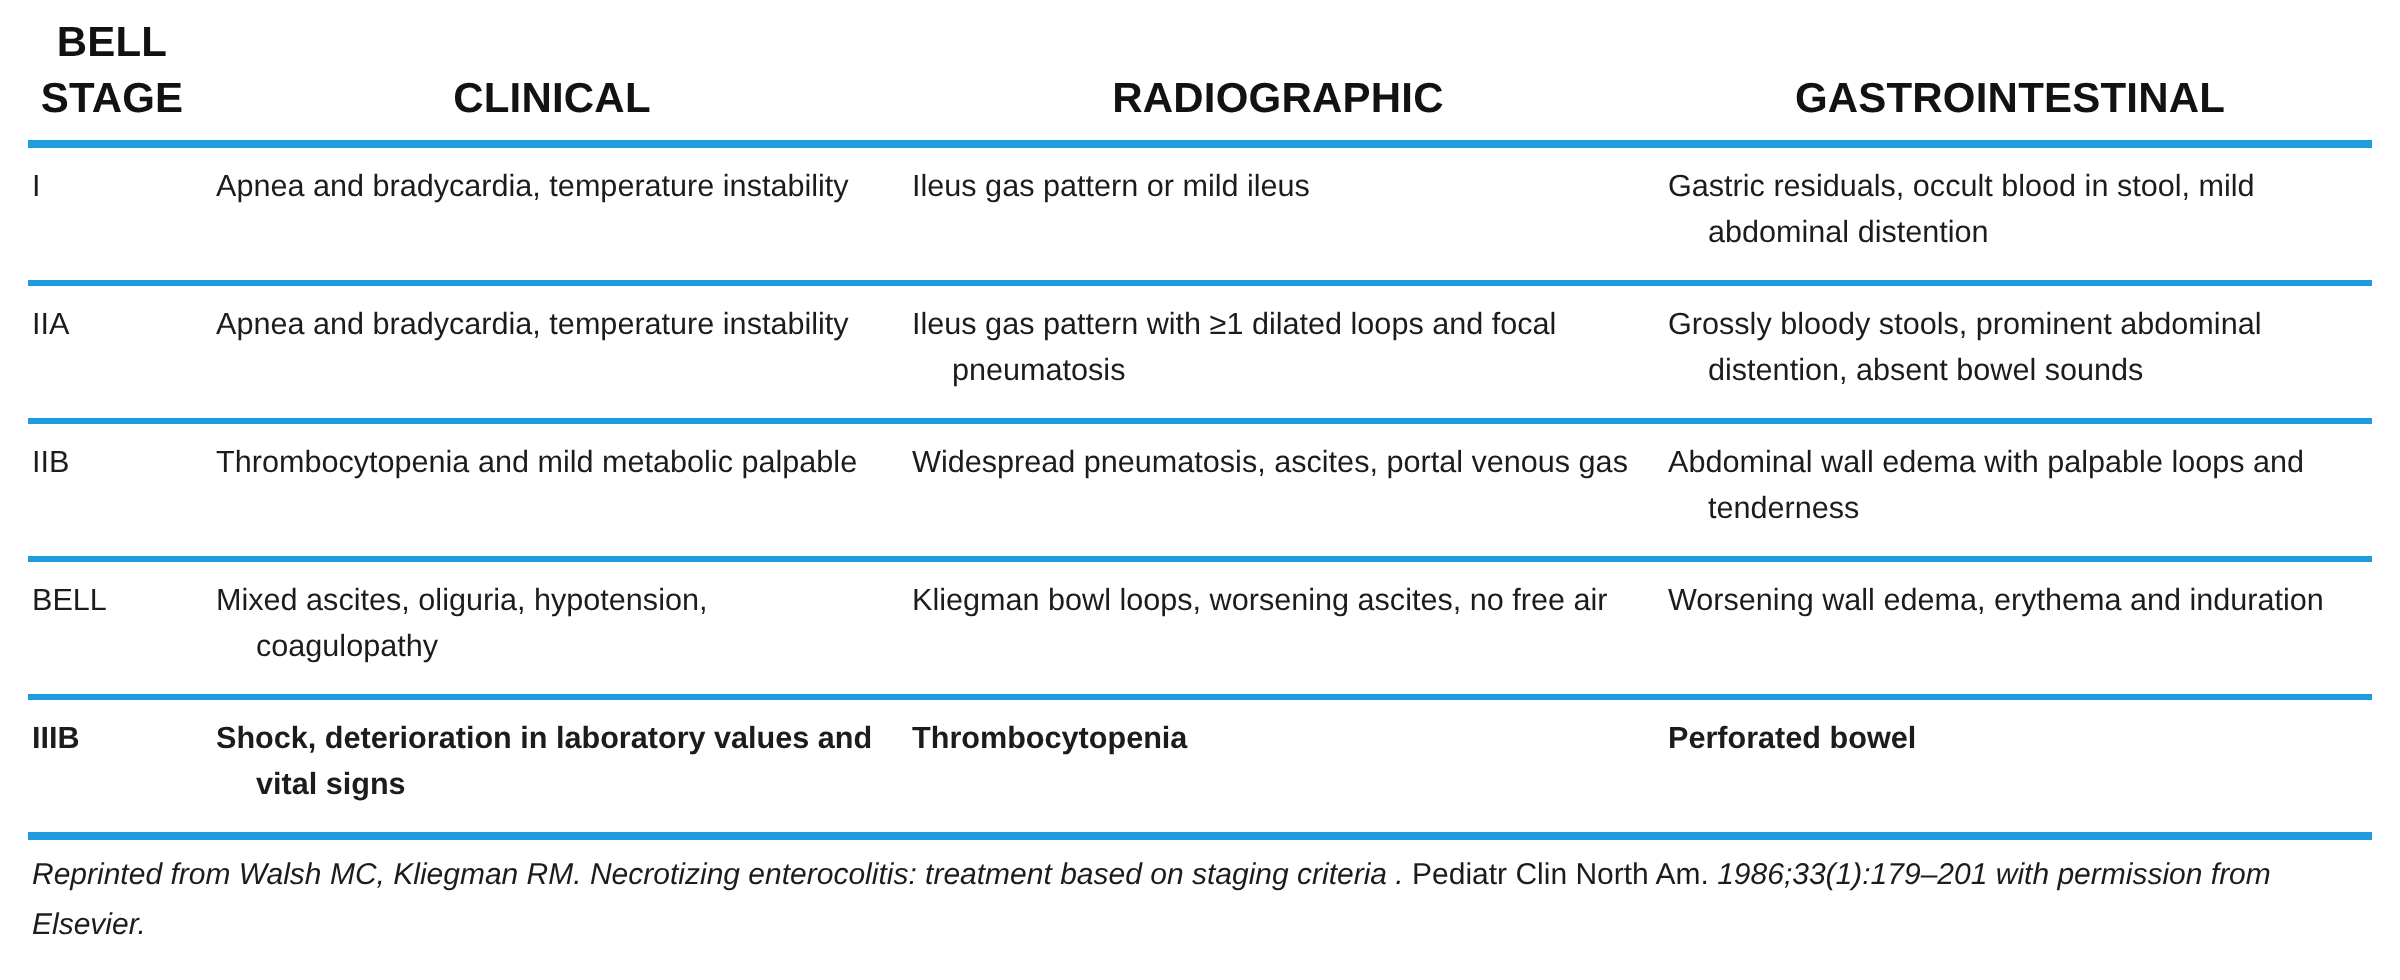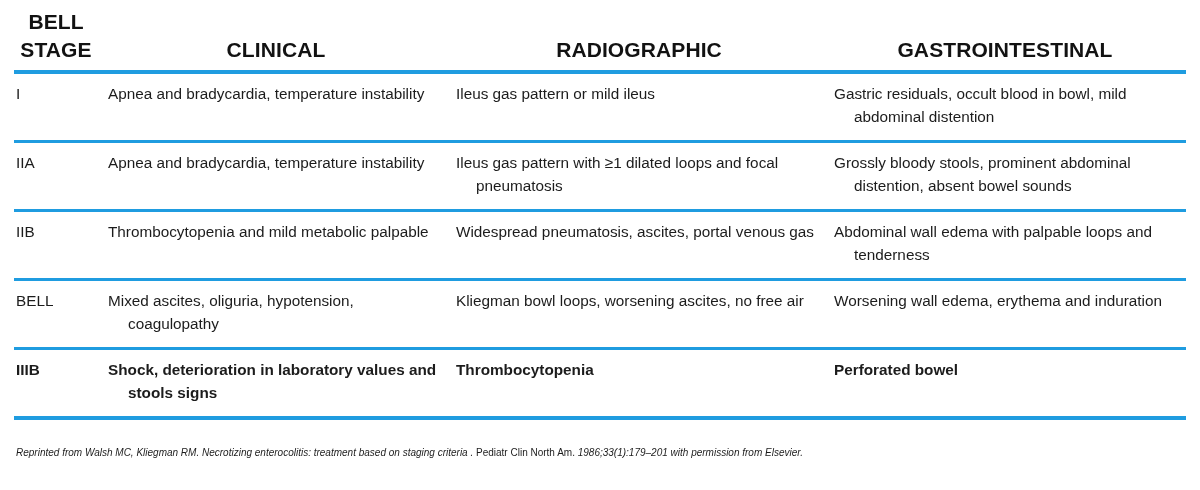--- a/index.html
+++ b/index.html
@@ -72,23 +72,23 @@
     padding-left: 20px;
     text-indent: -20px;
   }
   tbody td.cell-stage .cell-text {
     padding-left: 0;
     text-indent: 0;
   }
 
   
   .footnote {
-    margin-top: 25px;
+    margin-top: 6px;
     padding: 0 2px;
-    font-size: 10px;
+    font-size: 15px;
     line-height: 1.62;
     color: #1c1c1c;
     font-style: italic;
   }
   .footnote .upright {
     font-style: normal;
   }
 </style>
 </head>
 <body>
@@ -127,21 +127,21 @@
         <td class="cell-stage">
           <span class="cell-text">I</span>
         </td>
         <td>
           <span class="cell-text">Apnea and bradycardia, temperature instability</span>
         </td>
         <td>
           <span class="cell-text">Ileus gas pattern or mild ileus</span>
         </td>
         <td>
-          <span class="cell-text">Gastric residuals, occult blood in bowl, mild abdominal distention</span>
+          <span class="cell-text">Gastric residuals, occult blood in stool, mild abdominal distention</span>
         </td>
       </tr>
 
       <tr>
         <td class="cell-stage">
           <span class="cell-text">IIA</span>
         </td>
         <td>
           <span class="cell-text">Apnea and bradycardia, temperature instability</span>
         </td>
@@ -181,21 +181,21 @@
         <td>
           <span class="cell-text">Worsening wall edema, erythema and induration</span>
         </td>
       </tr>
 
       <tr>
         <td class="cell-stage">
           <span class="cell-text">IIIB</span>
         </td>
         <td>
-          <span class="cell-text">Shock, deterioration in laboratory values and stools signs</span>
+          <span class="cell-text">Shock, deterioration in laboratory values and vital signs</span>
         </td>
         <td>
           <span class="cell-text">Thrombocytopenia</span>
         </td>
         <td>
           <span class="cell-text">Perforated bowel</span>
         </td>
       </tr>
 
     </tbody>

